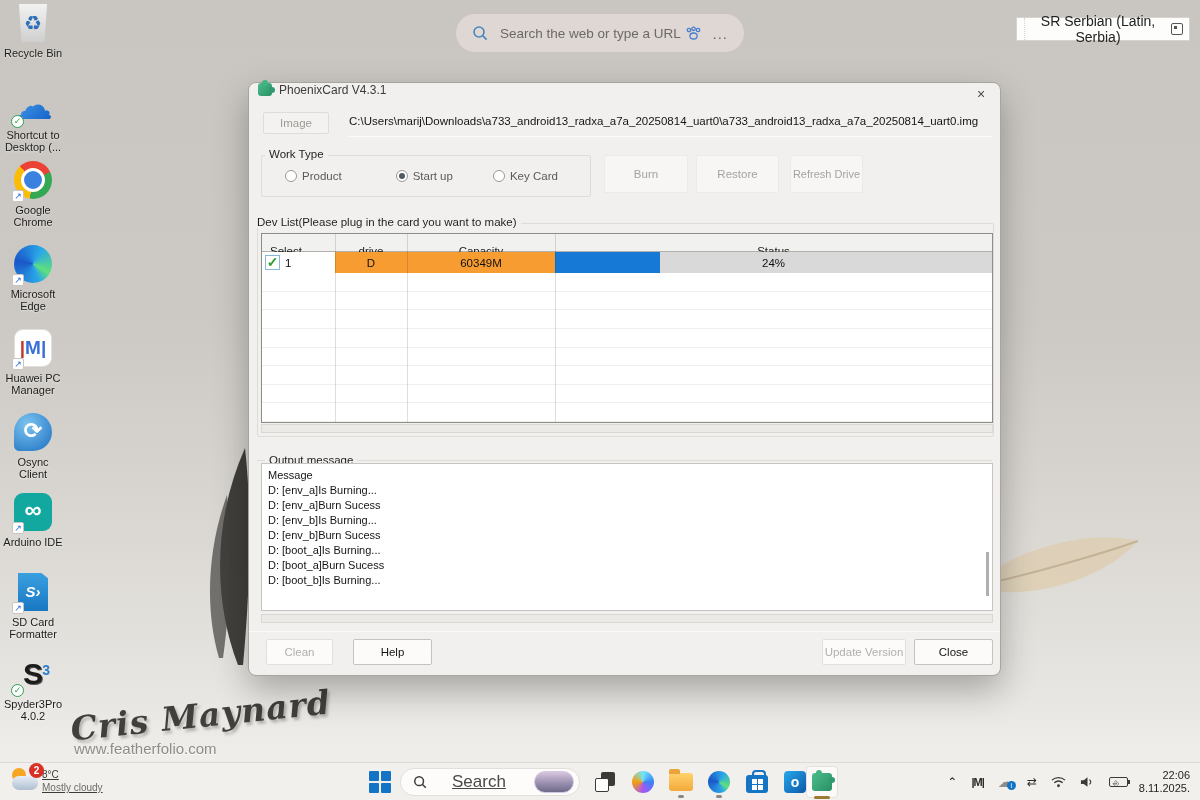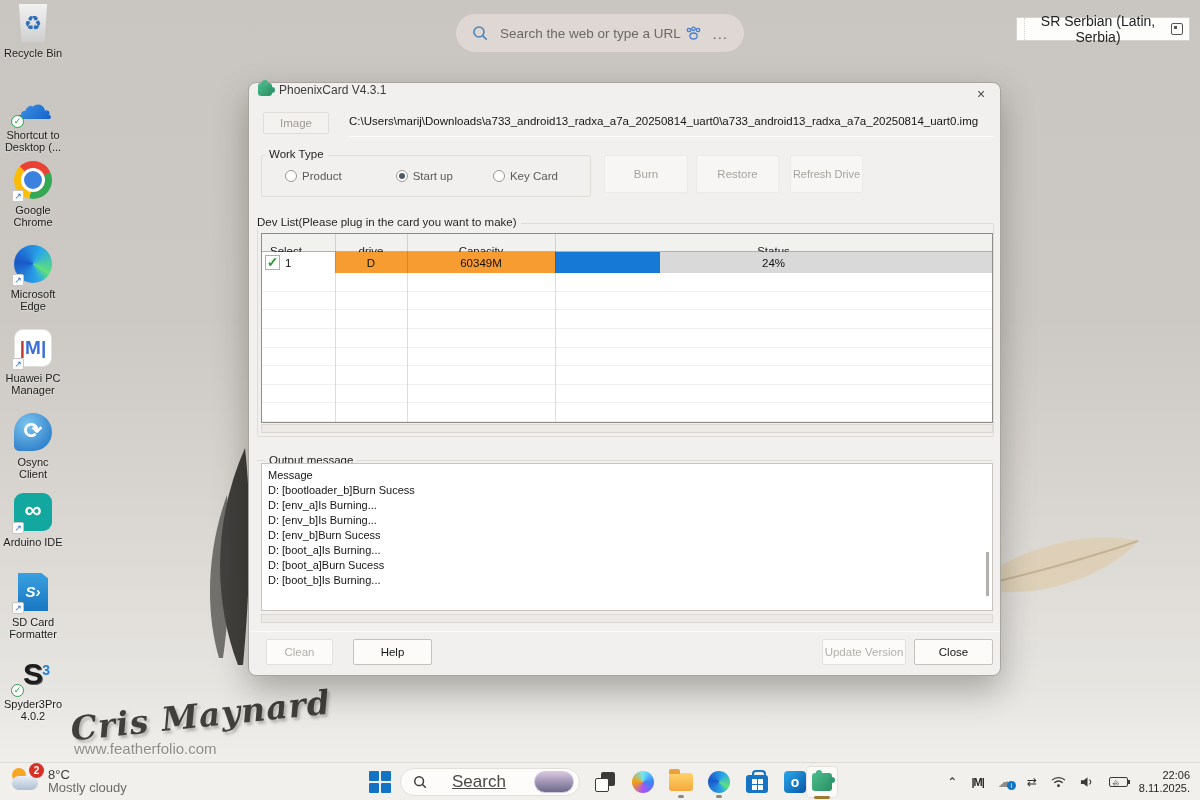--- a/index.html
+++ b/index.html
@@ -135,21 +135,21 @@
   
   .taskbar{position:absolute;left:0;bottom:0;width:1200px;height:38px;background:#f2f0ed;
     border-top:1px solid #dedbd7;}
   .weather{position:absolute;left:10px;top:3px;display:flex;align-items:center;}
   .wicon{position:relative;width:32px;height:30px;}
   .sun{position:absolute;left:2px;top:2px;width:14px;height:14px;border-radius:50%;background:#f6a623;}
   .cloudshape{position:absolute;left:2px;top:10px;width:26px;height:14px;border-radius:10px;
     background:linear-gradient(180deg,#e8eef5,#aebfd2);}
   .wbadge{position:absolute;right:-2px;top:-3px;width:15px;height:15px;border-radius:50%;background:#d93025;
     color:#fff;font-size:10px;line-height:15px;text-align:center;font-weight:bold;}
-  .wtext{margin-left:6px;font-size:13px;line-height:13px;color:#3d3b38;}
+  .wtext{font-size:10px;line-height:13px;color:#3d3b38;text-decoration:underline;}
   .wtext .cond{color:#6d6a66;}
   .start{position:absolute;left:369px;top:8px;width:22px;height:22px;display:grid;
     grid-template-columns:10px 10px;grid-template-rows:10px 10px;gap:2px;}
   .start span{background:#1374c6;border-radius:1px;}
   .tb-search{position:absolute;left:400px;top:5px;width:180px;height:28px;border-radius:14px;
     background:#fdfcfb;border:1px solid #e2dfdb;display:flex;align-items:center;padding:0 5px 0 12px;}
   .tb-search .ph{margin-left:25px;font-size:17px;color:#4b4946;flex:1;text-decoration:underline;}
   .tb-thumb{width:40px;height:22px;border-radius:11px;border:1px solid #cfc8e0;
     background:linear-gradient(180deg,#d8c6de 0%,#9b90b0 55%,#6e6a88 100%);}
   .tbicon{position:absolute;top:6px;width:26px;height:26px;display:flex;align-items:center;justify-content:center;}
@@ -354,22 +354,22 @@
           <div class="erow"></div>
       </div>
     </div>
     <div class="hscroll" style="top:341px"></div>
 
     <div class="out-topline"></div>
     <div class="glabel out-label">Output message</div>
     <div class="outbox">
       <div class="msgs">
         <div class="mline">Message</div>
-        <div class="mline">D: [bootloader_b]Burn Sucess</div>
         <div class="mline">D: [env_a]Is Burning...</div>
+        <div class="mline">D: [env_a]Burn Sucess</div>
         <div class="mline">D: [env_b]Is Burning...</div>
         <div class="mline">D: [env_b]Burn Sucess</div>
         <div class="mline">D: [boot_a]Is Burning...</div>
         <div class="mline">D: [boot_a]Burn Sucess</div>
         <div class="mline">D: [boot_b]Is Burning...</div>
       </div>
       <div class="vthumb"></div>
     </div>
     <div class="hscroll" style="top:531px"></div>
 

